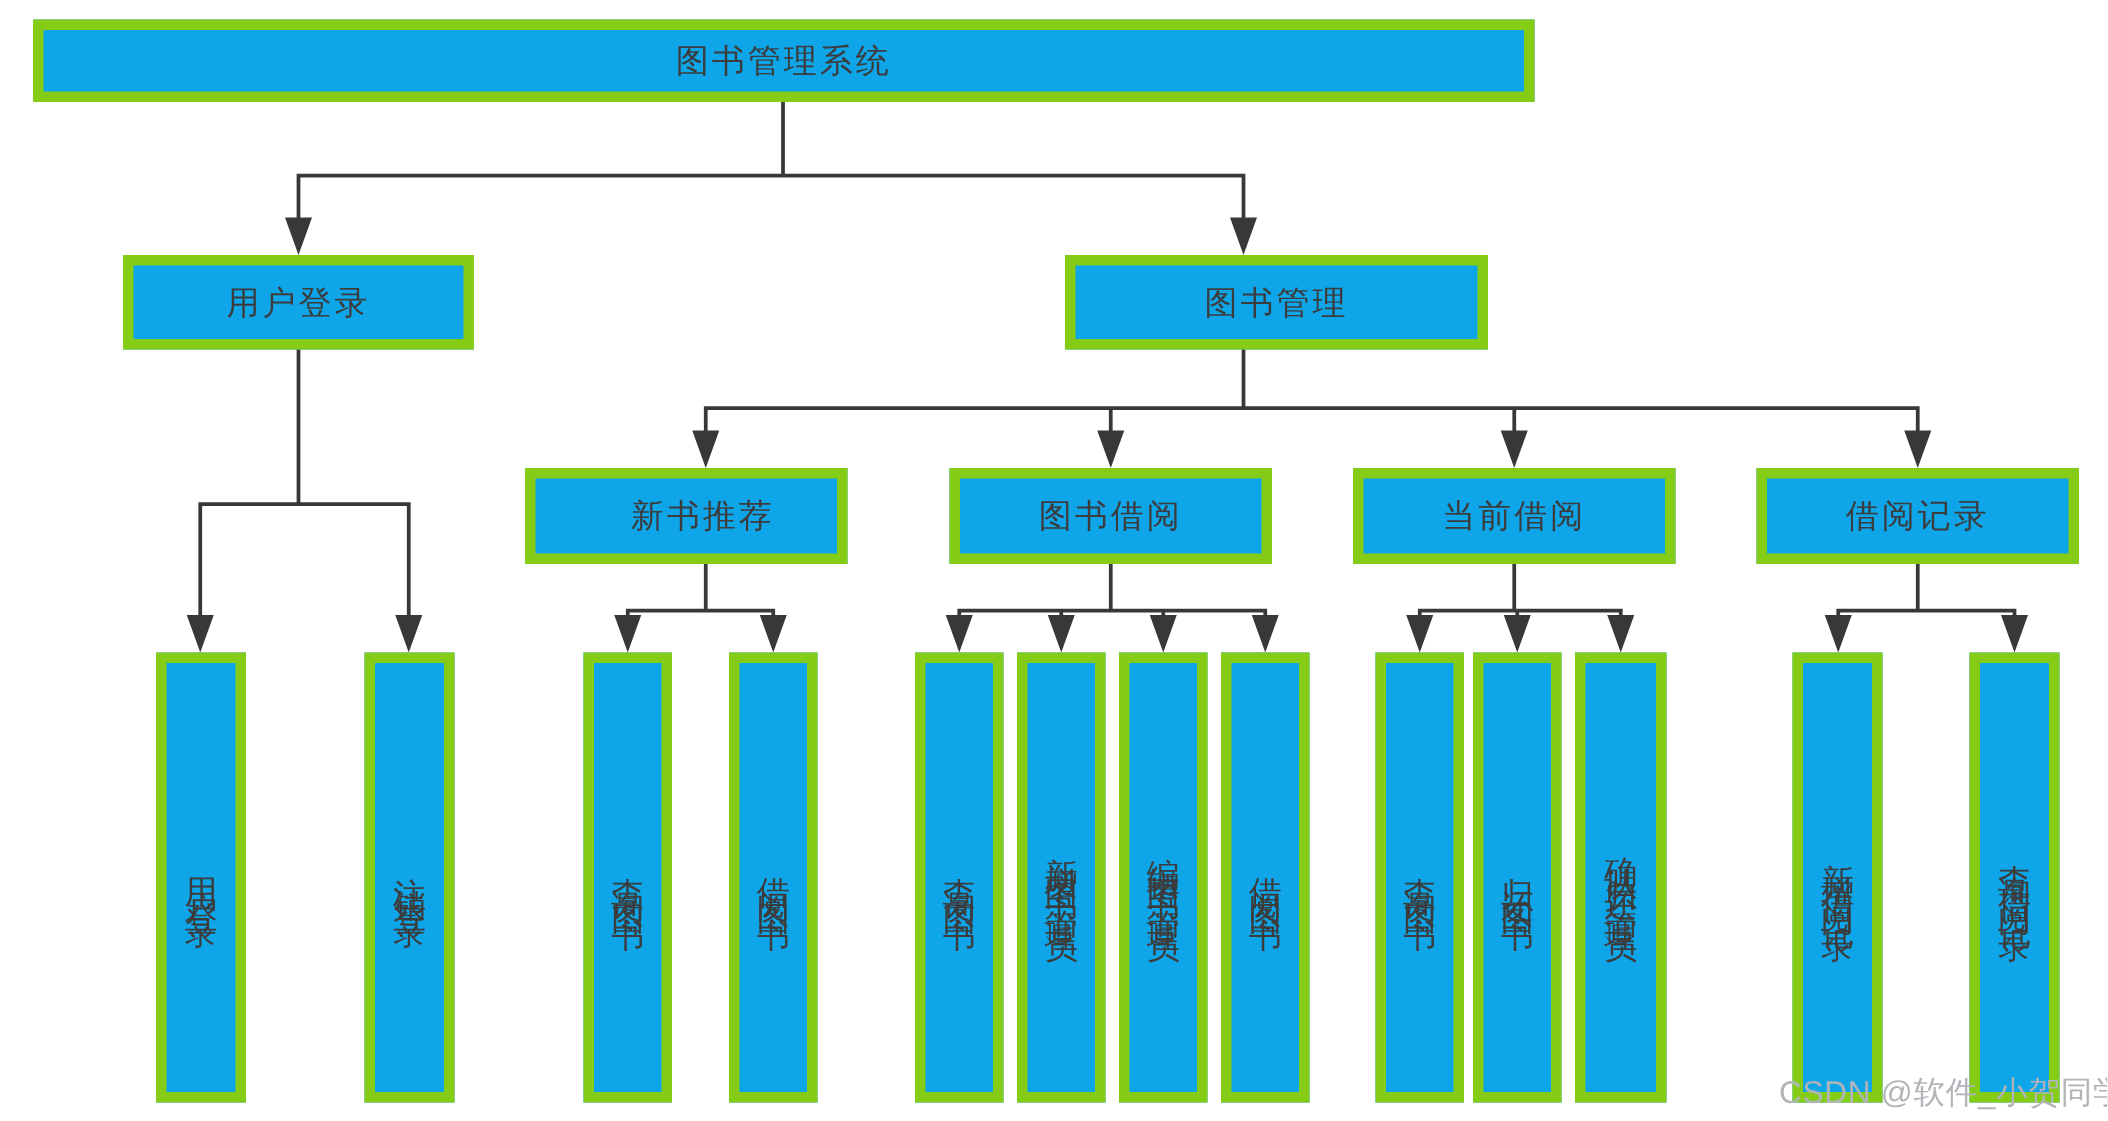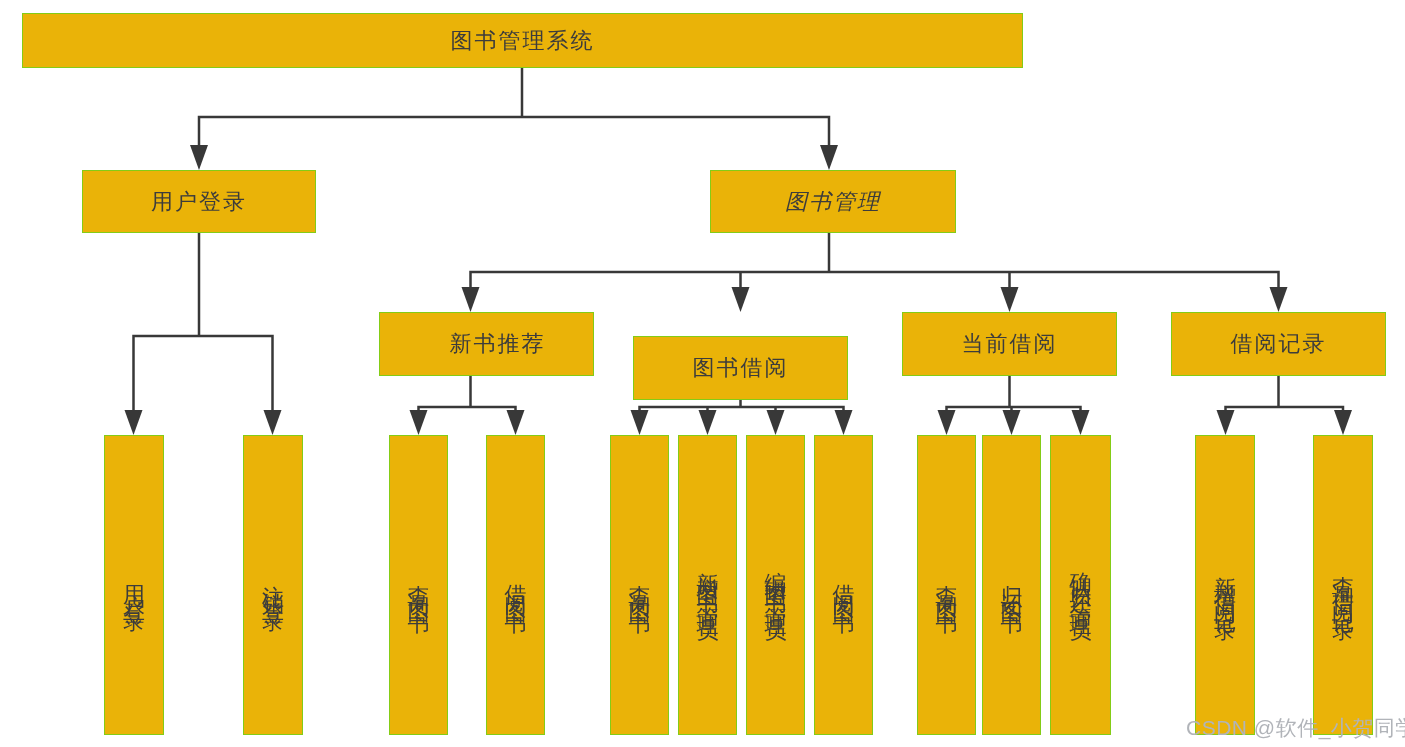--- a/index.html
+++ b/index.html
@@ -13,22 +13,22 @@
     overflow: hidden;
   }
   svg.connectors {
     position: absolute;
     left: 0; top: 0;
     width: 1405px; height: 747px;
   }
   .box {
     position: absolute;
     box-sizing: border-box;
-    border: 1px solid #84cc16;
-    background: #eab308;
+    border: 7px solid #84cc16;
+    background: #0ea5e9;
     display: flex;
     align-items: center;
     justify-content: center;
   }
   .hlabel {
     font-size: 22px;
     letter-spacing: 2px;
     white-space: nowrap;
   }
   .vlabel {
@@ -96,28 +96,28 @@
     </g>
   </svg>
 
   <div class="box" style="left:22px; top:13px; width:1001px; height:55px;">
     <span class="hlabel">图书管理系统</span>
   </div>
 
   <div class="box" style="left:82px; top:170px; width:234px; height:63px;">
     <span class="hlabel">用户登录</span>
   </div>
-  <div class="box" style="left:710px; top:170px; width:246px; height:63px;font-style:italic;">
+  <div class="box" style="left:710px; top:170px; width:282px; height:63px;">
     <span class="hlabel">图书管理</span>
   </div>
 
-  <div class="box" style="left:379px; top:312px; width:215px; height:64px;padding-left:22px;">
+  <div class="box" style="left:350px; top:312px; width:215px; height:64px;padding-left:22px;">
     <span class="hlabel">新书推荐</span>
   </div>
-  <div class="box" style="left:633px; top:312px; width:215px; height:64px;margin-top:24px;">
+  <div class="box" style="left:633px; top:312px; width:215px; height:64px;">
     <span class="hlabel">图书借阅</span>
   </div>
   <div class="box" style="left:902px; top:312px; width:215px; height:64px;align-items:center;">
     <span class="hlabel">当前借阅</span>
   </div>
   <div class="box" style="left:1171px; top:312px; width:215px; height:64px;">
     <span class="hlabel">借阅记录</span>
   </div>
 
   <div class="box leaf" style="left:104px; top:435px; width:60px; height:300px;">

